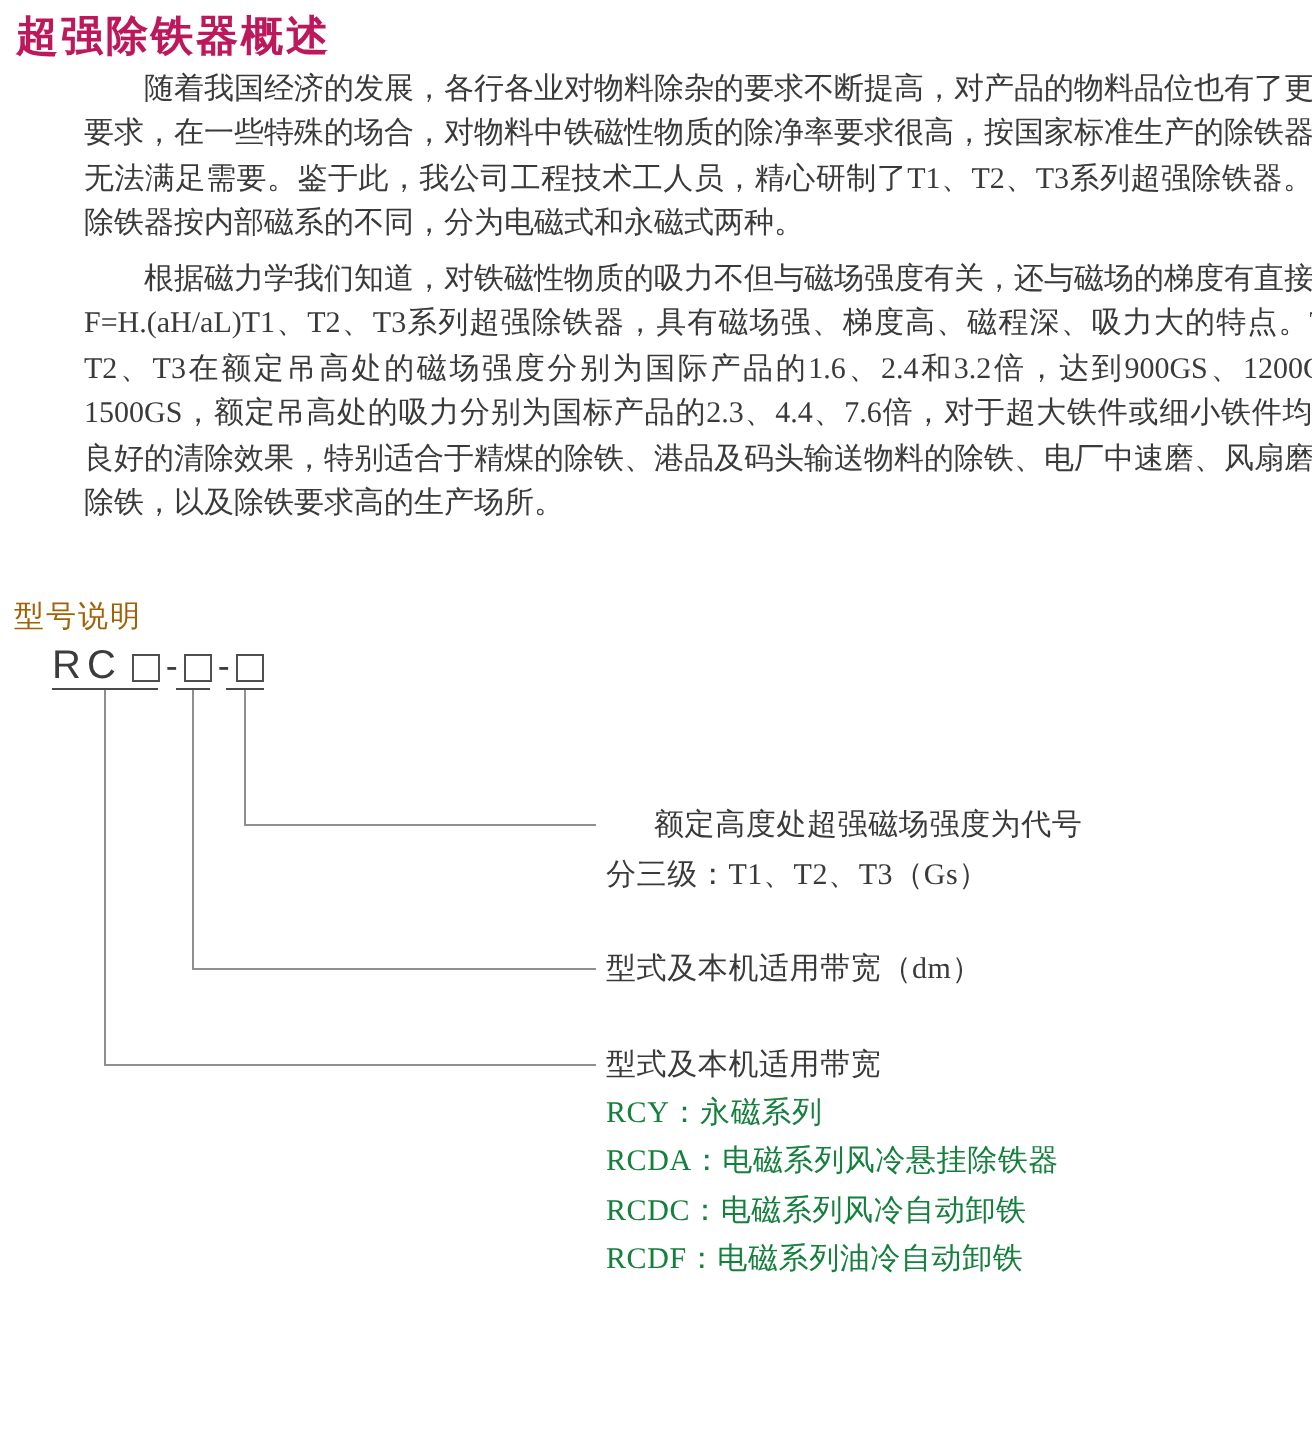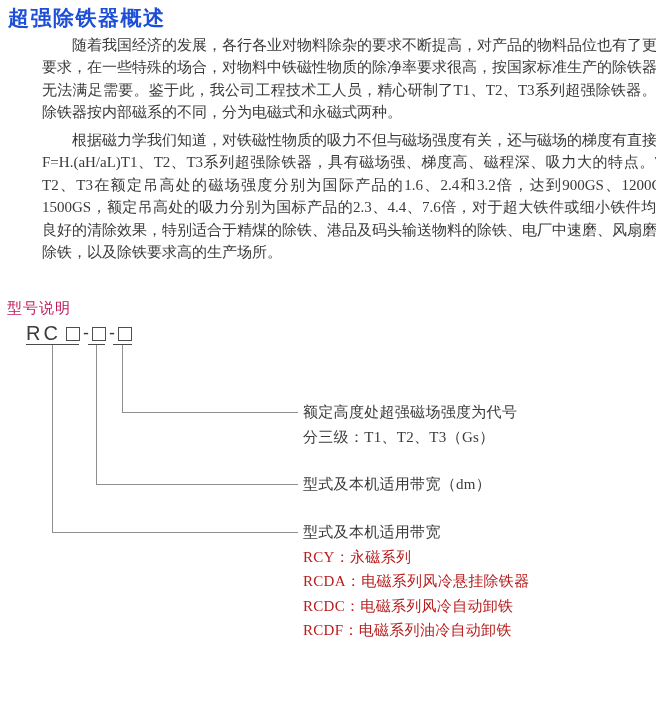--- a/index.html
+++ b/index.html
@@ -17,42 +17,42 @@
     width: 656px; height: 715px;
     background: #ffffff;
   }
   .doc-title {
     position: absolute;
     left: 8px; top: 4px;
     font-family: Liberation Serif, serif;
     font-weight: bold;
     font-size: 21px;
     letter-spacing: 1.5px;
-    color: #1d4ed8;
+    color: #be185d;
   }
   .para {
     position: absolute;
     left: 6px;
     width: 645px;
     font-size: 15px;
     line-height: 22.4px;
     text-align: justify;
     text-indent: 2em;
     color: #3a3a3a;
     margin-left: 36px;
   }
   .para-1 { top: 34px; }
   .para-2 { top: 129px; }
   .model-heading {
     position: absolute;
     left: 7px; top: 299px;
     font-family: "Liberation Sans", sans-serif;
     font-size: 15px;
     letter-spacing: 1px;
-    color: #be185d;
+    color: #a16207;
   }
   .code-row {
     position: absolute;
     left: 26px; top: 323px;
     height: 20px;
     display: flex;
     align-items: center;
     font-family: "Liberation Sans", sans-serif;
     font-size: 20px;
     color: #3c3c3c;
@@ -87,33 +87,33 @@
   .hline-field2 { left: 96px;  top: 484px; width: 202px; height: 1px; }
   .hline-field3 { left: 122px; top: 412px; width: 176px; height: 1px; }
   .callout {
     position: absolute;
     left: 303px;
     font-size: 15px;
     color: #3a3a3a;
     white-space: nowrap;
     letter-spacing: 0.3px;
   }
-  .callout-f3-1 { top: 403px; }
+  .callout-f3-1 { top: 403px; margin-left: 24px; }
   .callout-f3-2 { top: 428px; }
   .callout-f2   { top: 475px; }
   .callout-f1   { top: 523px; }
   .series-list {
     position: absolute;
     left: 303px; top: 545px;
   }
   .series-item {
     height: 24.3px;
     line-height: 24.3px;
     font-size: 15px;
-    color: #b91c1c;
+    color: #15803d;
     white-space: nowrap;
     letter-spacing: 0.3px;
   }
 </style>
 </head>
 <body>
 
 <div class="page">
 
   <h1 class="doc-title">超强除铁器概述</h1>

